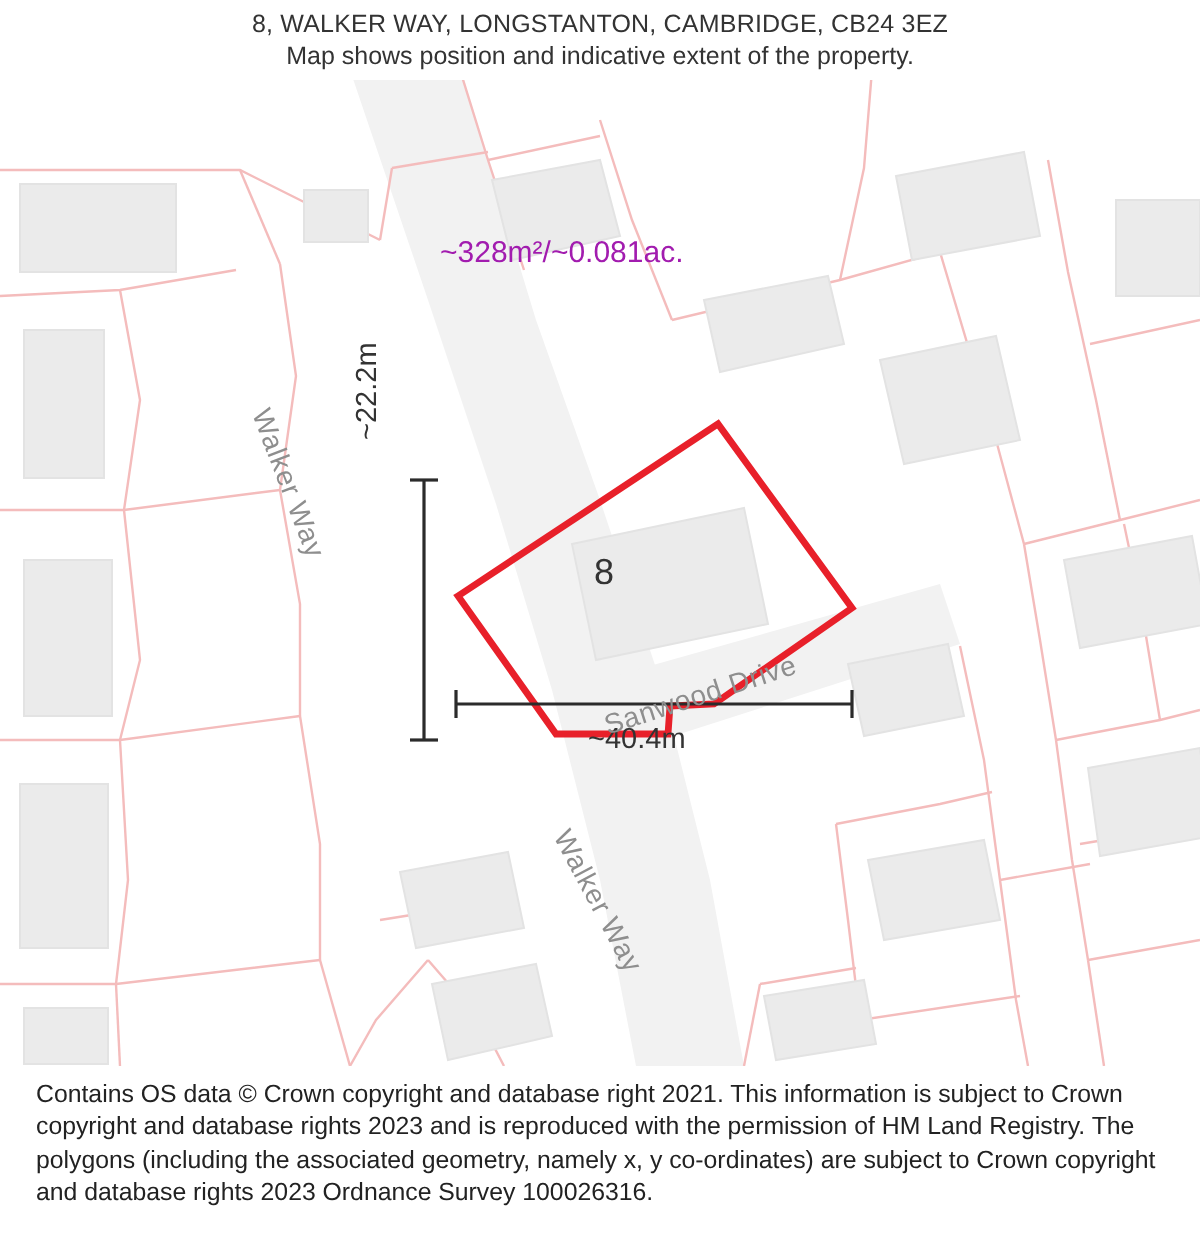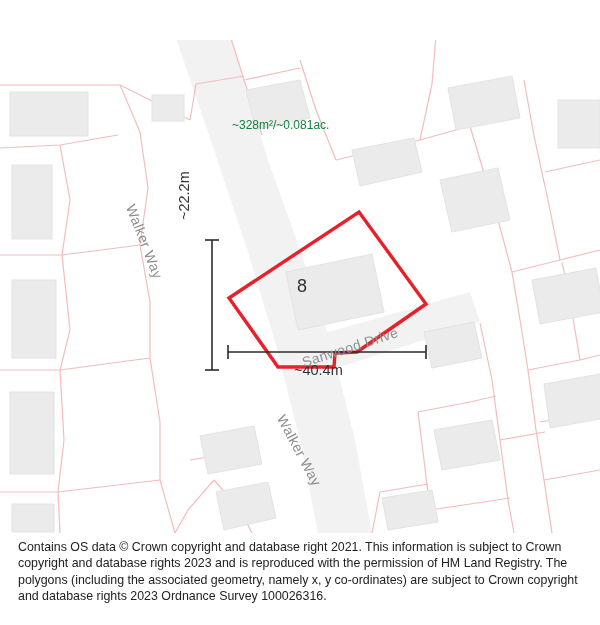--- a/index.html
+++ b/index.html
@@ -47,24 +47,24 @@
     width: 600px;
     height: 493px;
     background: #ffffff;
     overflow: hidden;
   }
   .map svg {
     display: block;
   }
   .area-label {
     position: absolute;
-    left: 232px;
+    left: 220px;
     top: 78px;
-    font-size: 12px;
-    color: #15803d;
+    font-size: 15px;
+    color: #a21caf;
     white-space: nowrap;
   }
   .plot-number {
     position: absolute;
     left: 297px;
     top: 236px;
     font-size: 18px;
     color: #333;
   }
   .dim-v {
@@ -118,20 +118,24 @@
     font-size: 12.4px;
     line-height: 16.4px;
     color: #222;
   }
 </style>
 </head>
 <body>
 
 <div class="page">
 
+  <div class="header">
+    <div class="title">8, WALKER WAY, LONGSTANTON, CAMBRIDGE, CB24 3EZ</div>
+    <div class="subtitle">Map shows position and indicative extent of the property.</div>
+  </div>
 
   <div class="map">
     <svg width="600" height="493" viewBox="0 0 600 493">
 
       <rect x="0" y="0" width="600" height="493" fill="#ffffff"></rect>
 
       <g>
         <path d="M 175 -5 L 230 -5 L 268 120 L 300 210 L 330 300 L 355 400 L 372 493 L 318 493 L 300 400 L 276 305 L 248 212 L 214 110 Z" fill="#f2f2f2"></path>
         <path d="M 300 300 L 470 252 L 480 282 L 318 334 Z" fill="#f2f2f2"></path>
       </g>

